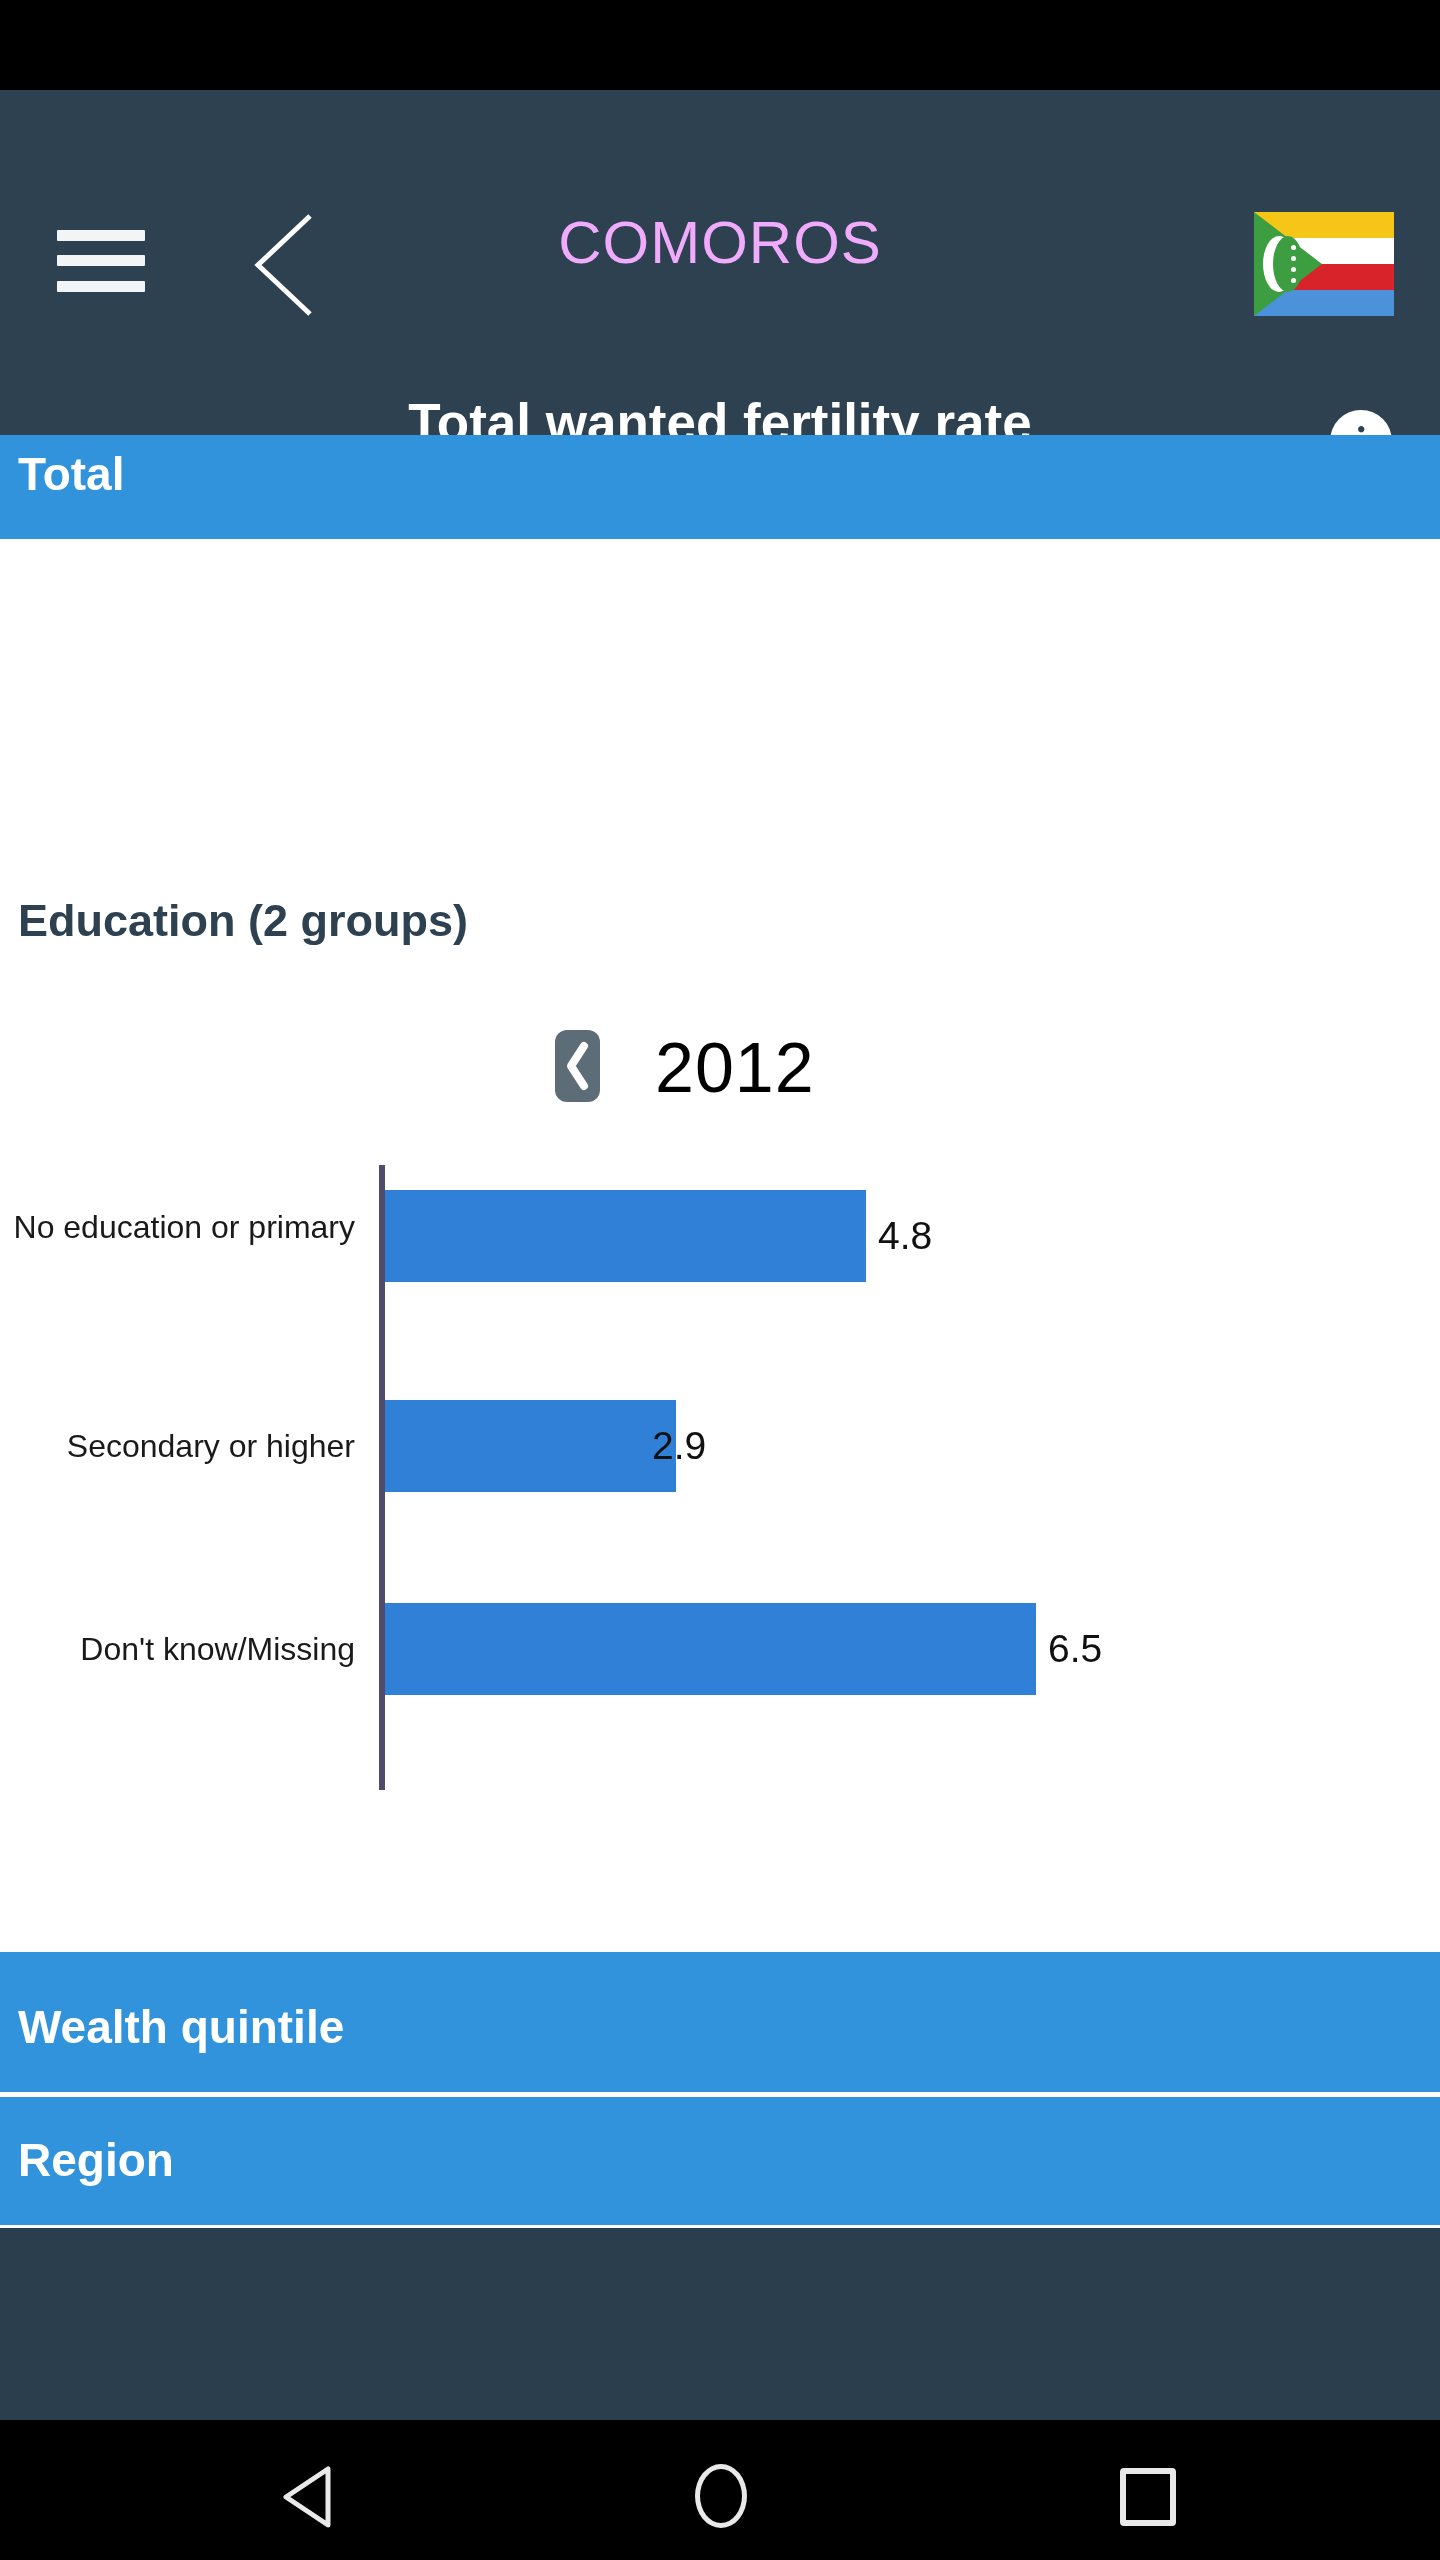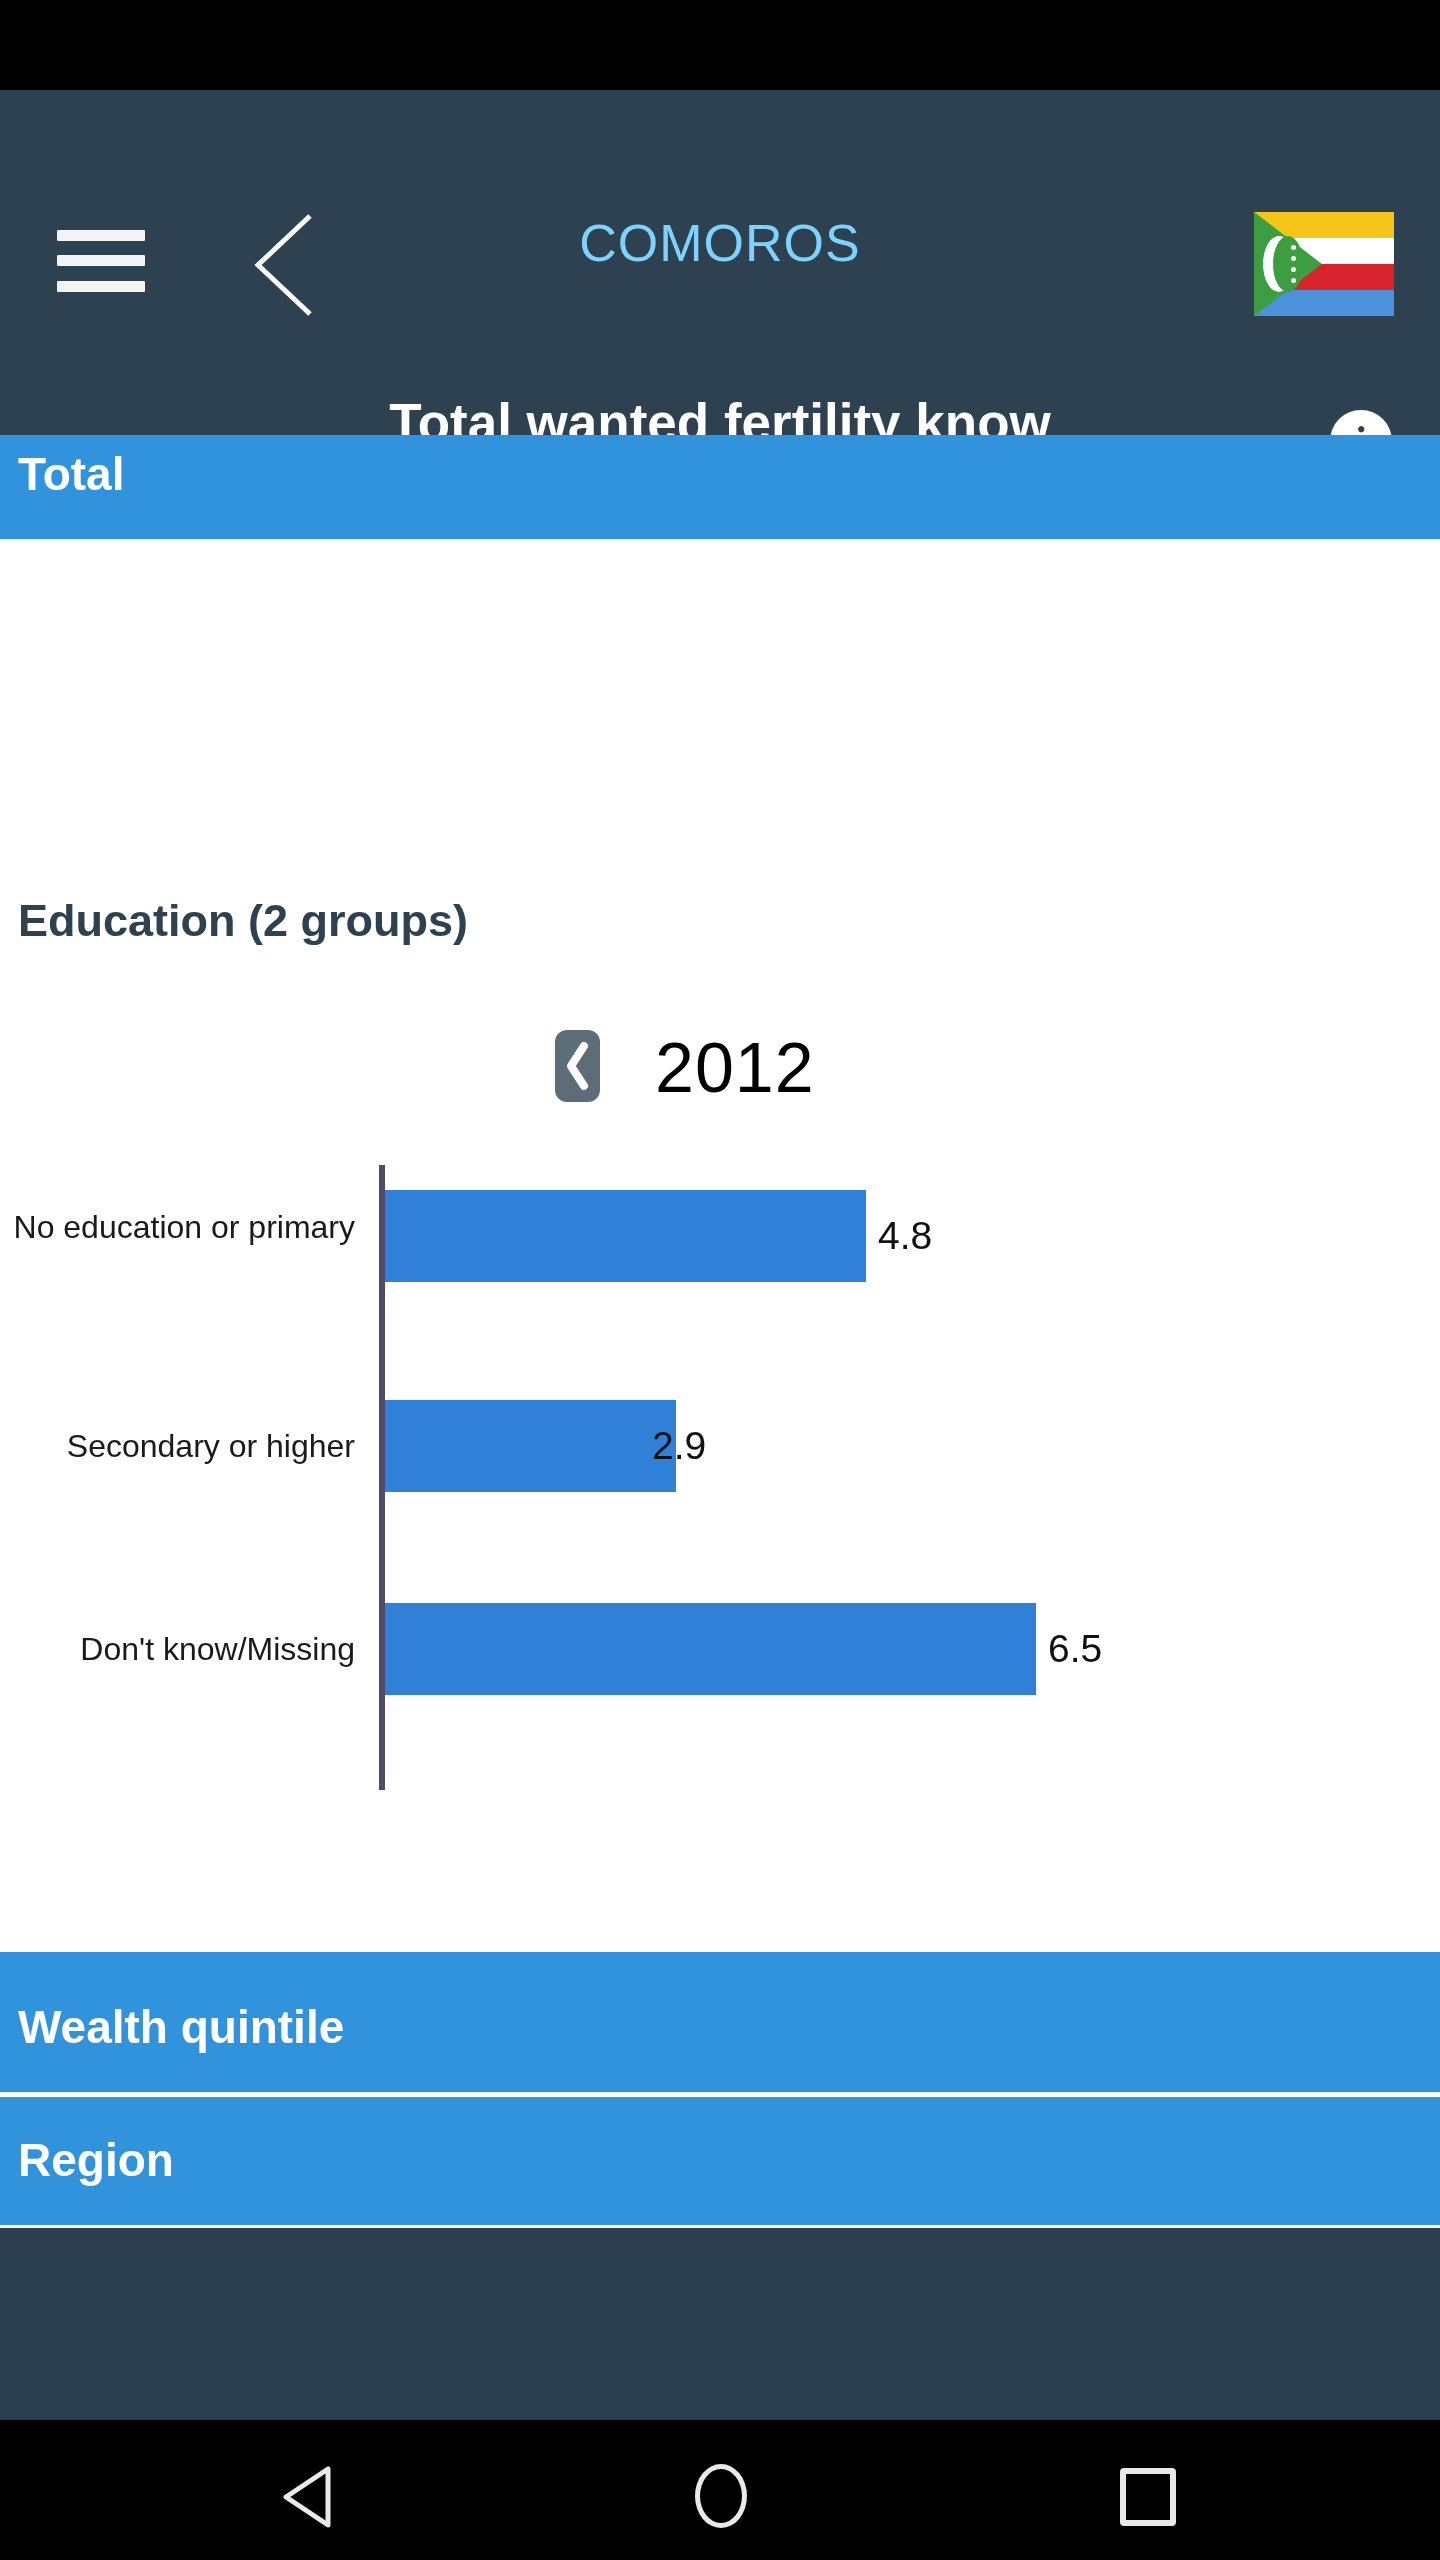--- a/index.html
+++ b/index.html
@@ -63,22 +63,22 @@
     left: 240px; top: 120px;
     width: 86px; height: 110px;
     cursor: pointer;
   }
 
   .country-title {
     position: absolute;
     left: 0; top: 117px;
     width: 1440px;
     text-align: center;
-    color: #7dd3fc;
-    font-size: 52px;
+    color: #f0abfc;
+    font-size: 60px;
     font-weight: 400;
     letter-spacing: 1px;
     line-height: 72px;
   }
 
   .flag {
     position: absolute;
     right: 46px; top: 122px;
     width: 140px; height: 104px;
     overflow: hidden;
@@ -319,21 +319,21 @@
       <div class="band b4"></div>
       <div class="tri"></div>
       <div class="moon"></div>
       <div class="moon-cut"></div>
       <div class="star" style="top:33px"></div>
       <div class="star" style="top:44px"></div>
       <div class="star" style="top:55px"></div>
       <div class="star" style="top:66px"></div>
     </div>
 
-    <div class="indicator-title">Total wanted fertility know</div>
+    <div class="indicator-title">Total wanted fertility rate</div>
 
     <div class="info-icon">
       <span>i</span>
     </div>
   </div>
 
   <div class="cat-row" style="top:435px; height:104px">
     <div class="label">Total</div>
   </div>
   <div class="cat-divider" style="top:575px"></div>

